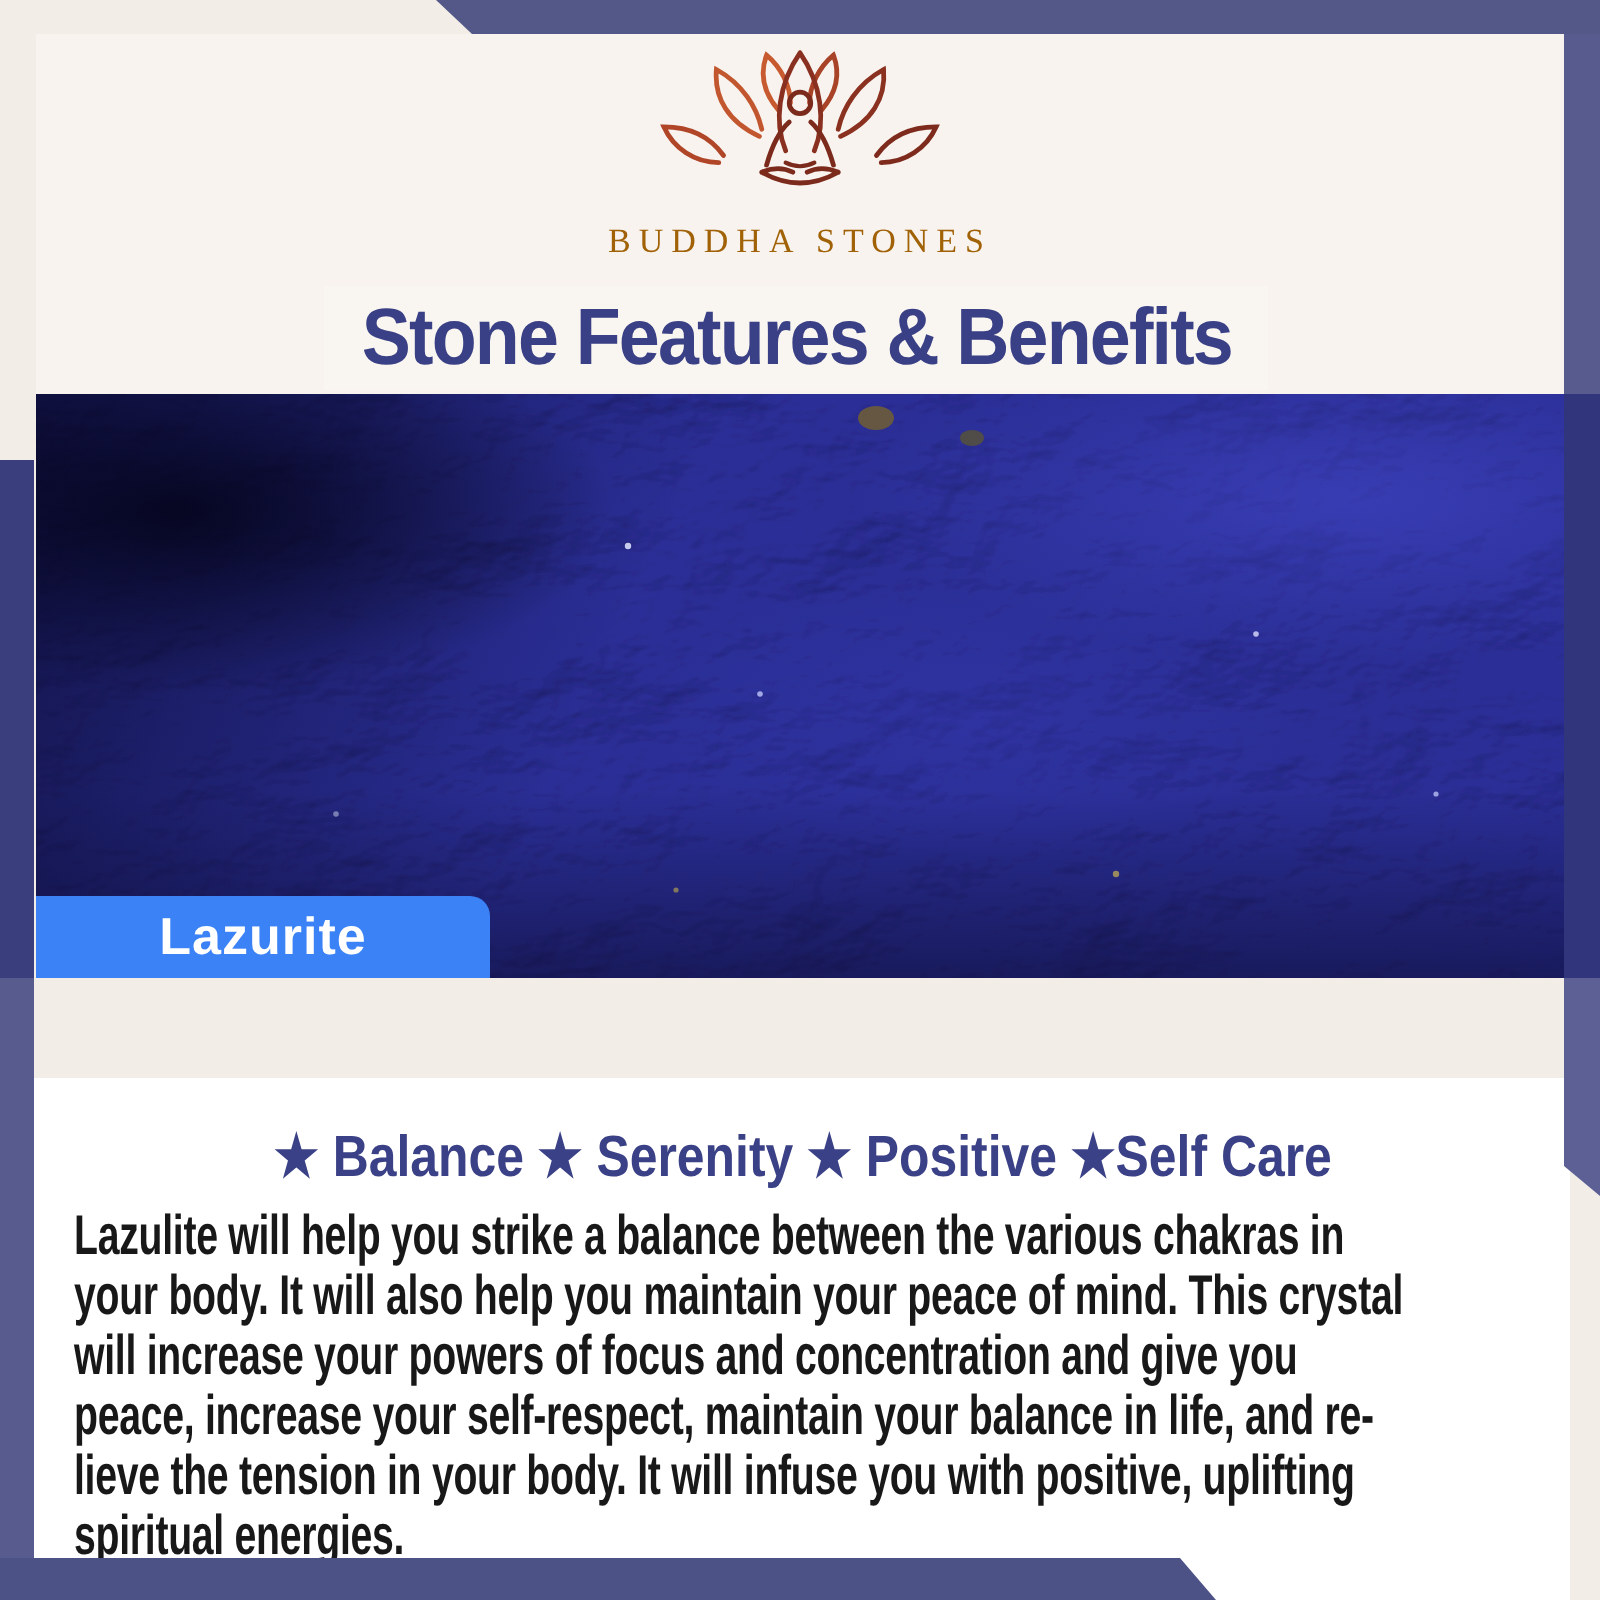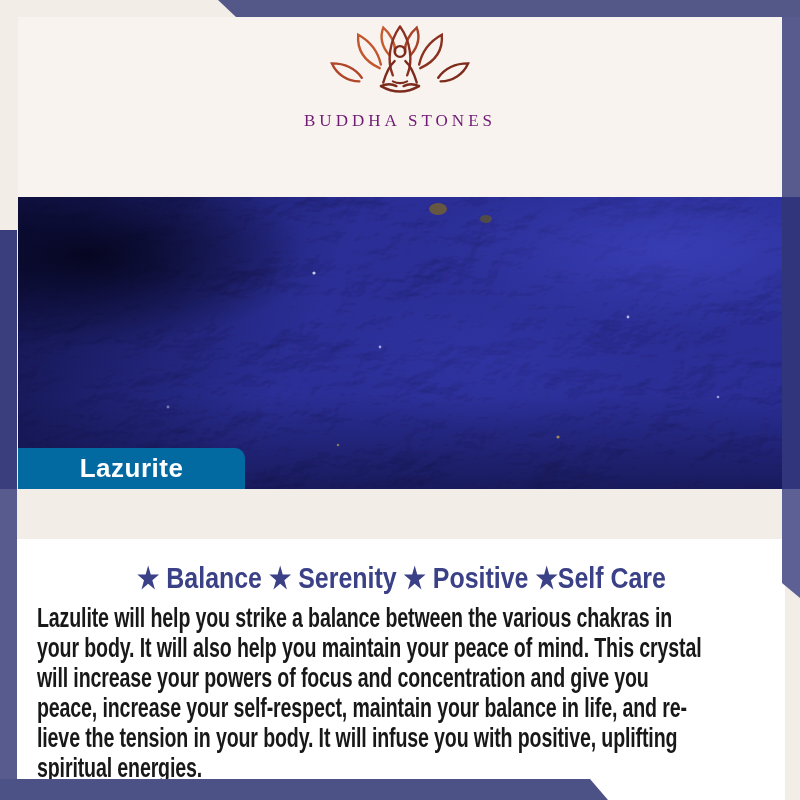--- a/index.html
+++ b/index.html
@@ -8,21 +8,21 @@
     background:#f3ede7;
     font-family:"Liberation Sans",sans-serif;
   }
   .abs{position:absolute;}
 
   
   .inner-header{left:18px;top:17px;width:764px;height:180px;background:#f8f3ee;}
   .brand-text{
     left:0;top:111px;width:100%;text-align:center;
     font-family:"Liberation Serif",serif;font-size:17px;letter-spacing:4px;
-    color:#701a75;
+    color:#a16207;
   }
   .title-strip{
     left:162px;top:143px;width:472px;height:52px;background:#f9f5f0;
     display:flex;align-items:center;justify-content:center;
   }
   .title-strip .title{
     font-size:40px;font-weight:bold;color:#3a4085;white-space:nowrap;
     transform:scaleX(0.92);letter-spacing:-1px;
   }
 
@@ -31,21 +31,21 @@
   .photo svg{display:block;}
   .ov{left:0;top:0;width:100%;height:100%;}
   .ov1{background:radial-gradient(ellipse 40% 45% at 9% 20%, rgba(3,3,22,0.9), rgba(3,3,22,0) 70%);}
   .ov2{background:linear-gradient(115deg, rgba(5,5,32,0.65) 0%, rgba(5,5,32,0) 38%);}
   .ov3{background:linear-gradient(to top, rgba(10,10,46,0.55), rgba(10,10,46,0) 32%);}
   .ov4{background:radial-gradient(ellipse 45% 40% at 84% 18%, rgba(72,78,215,0.45), rgba(72,78,215,0) 70%);}
   .ov5{background:radial-gradient(ellipse 30% 35% at 60% 55%, rgba(58,63,190,0.30), rgba(58,63,190,0) 70%);}
 
   
   .stone-banner{
-    left:18px;top:448px;width:227px;height:41px;background:#0369a1;
+    left:18px;top:448px;width:227px;height:41px;background:#3b82f6;
     border-radius:0 10px 0 0;display:flex;align-items:center;justify-content:center;
   }
   .stone-banner .stone-name{
     color:#ffffff;font-size:26px;font-weight:bold;letter-spacing:0.5px;
   }
 
   
   .text-panel{left:17px;top:503px;width:768px;height:276px;background:#ffffff;margin-top:36px;}
   .benefits-row{
     position:absolute;left:0;top:22px;width:100%;
@@ -104,20 +104,23 @@
 
       <circle cx="130" cy="46" r="9" stroke="#7c2a1c" stroke-width="4"></circle>
       <path d="M121,62 C112,70 106,84 102,98 M139,62 C148,70 154,84 158,98" stroke="#7c2a1c" stroke-width="4" stroke-linecap="round"></path>
       <path d="M98,104 Q130,122 162,104 M98,104 Q112,98 124,104 M162,104 Q148,98 136,104" stroke="#7c2a1c" stroke-width="4" stroke-linecap="round"></path>
       <path d="M118,96 Q130,102 142,96" stroke="#7c2a1c" stroke-width="3.5" stroke-linecap="round"></path>
     </svg>
   </div>
 
   <div class="abs brand-text">BUDDHA STONES</div>
 
+  <div class="abs title-strip">
+    <div class="title">Stone Features &amp; Benefits</div>
+  </div>
 
   <div class="abs photo">
     <svg width="782" height="292" viewBox="0 0 782 292" preserveAspectRatio="none">
       <defs>
         <filter id="rock" x="-5%" y="-5%" width="110%" height="110%">
           <feTurbulence type="fractalNoise" baseFrequency="0.011 0.018" numOctaves="5" seed="11" result="n"></feTurbulence>
           <feDiffuseLighting in="n" lighting-color="#ffffff" surfaceScale="7" diffuseConstant="1.15" result="l">
             <feDistantLight azimuth="230" elevation="58"></feDistantLight>
           </feDiffuseLighting>
           <feComposite in="l" in2="SourceGraphic" operator="arithmetic" k1="1" k2="0" k3="0" k4="0"></feComposite>

